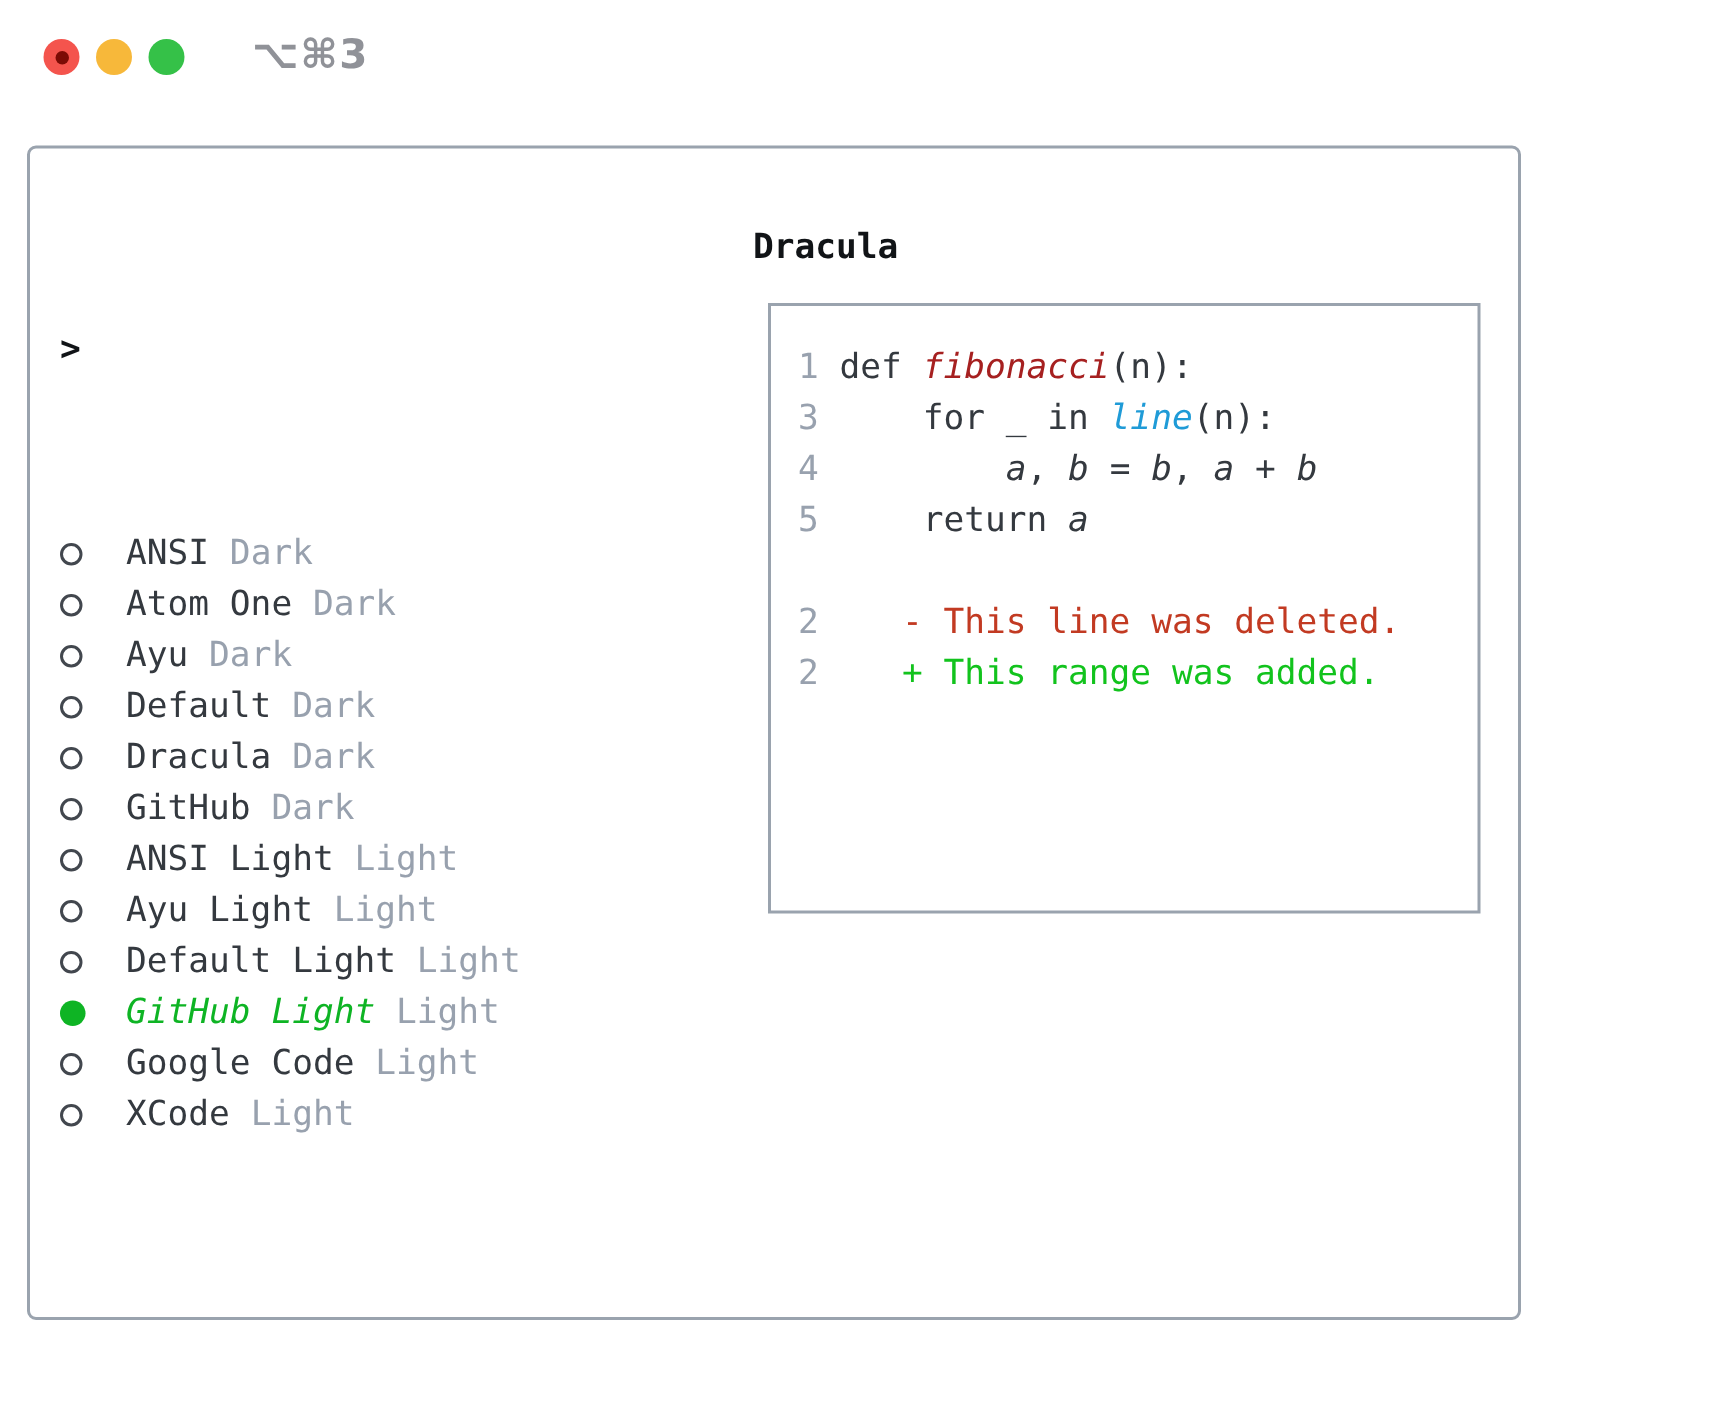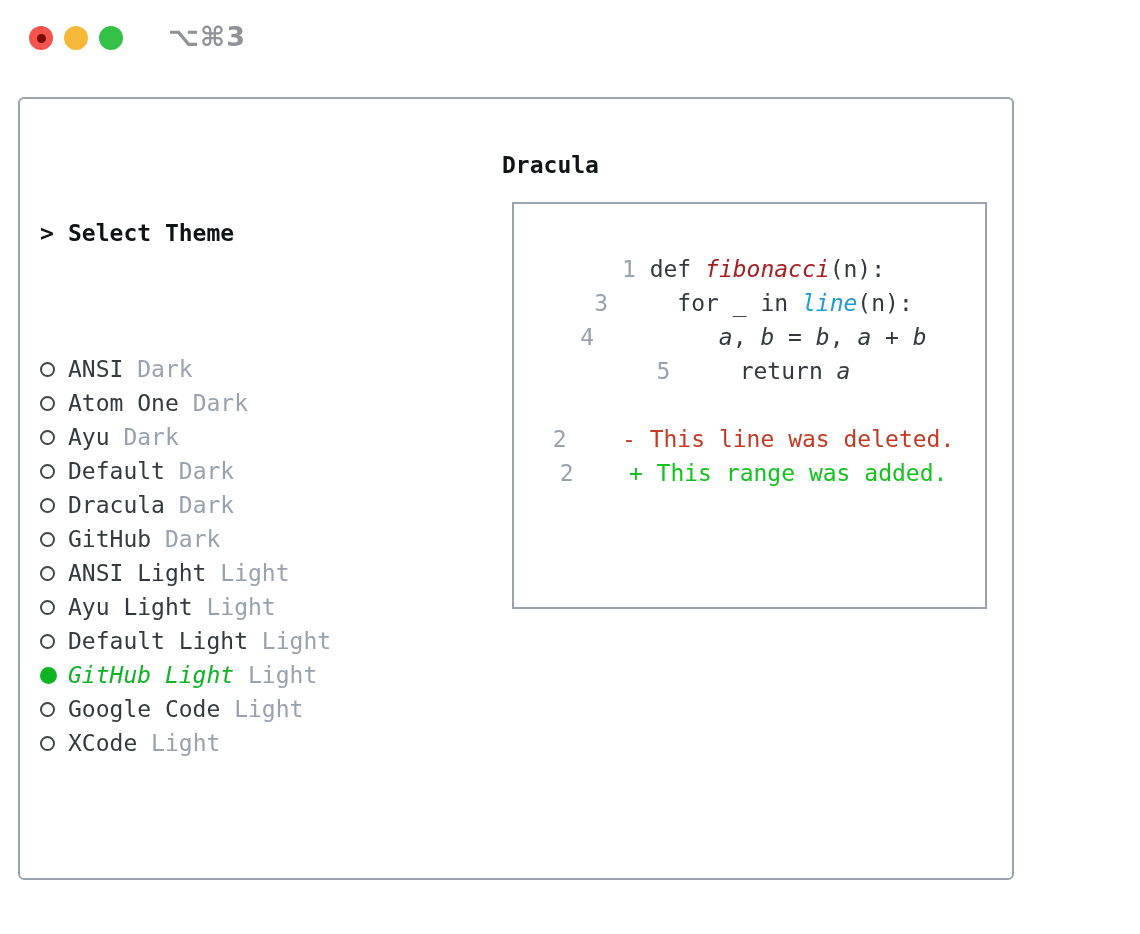--- a/index.html
+++ b/index.html
@@ -54,37 +54,36 @@
   .gt-prefix { color: var(--text-black); font-weight: bold; }
   .circle {
     width: 15px; height: 15px; border-radius: 50%;
     border: 2px solid #42474e; display: inline-block;
   }
   .circle.sel {
     width: 17px; height: 17px; border: none; background: var(--accent-green);
   }
 
   .hdr-label { color: var(--text-black); font-weight: bold; }
-  .theme-name { color: var(--text-dark); }
+  .theme-name { color: var(--text-dark); margin-left: 16px; }
   .theme-name.sel { color: var(--accent-green); font-style: italic; }
   .theme-variant { color: var(--muted-gray); }
 
   
   .preview-title {
     position: absolute; left: 482px; top: 49px;
     font-size: 23px; line-height: 34px; font-weight: bold; color: var(--text-black);
   }
   .preview-box {
     position: absolute; left: 492px; top: 103px;
     width: 475px; height: 407px;
     border: 2px solid var(--panel-border);
     background: #ffffff;
-    padding: 48px 10px 0 18px;
+    padding: 24px 10px 0 18px;
     overflow: hidden;
-    text-align: center;
   }
   .pline { height: 34px; line-height: 34px; font-size: 23px; white-space: pre; }
   .lnum { color: var(--muted-gray); }
 
   .seg-plain    { color: var(--text-dark); }
   .seg-keyword  { color: var(--text-dark); }
   .seg-function { color: var(--function-red); font-style: italic; }
   .seg-variable { color: var(--text-dark); font-style: italic; }
   .seg-number   { color: var(--number-teal); }
   .seg-builtin  { color: var(--builtin-blue); font-style: italic; }
@@ -106,21 +105,21 @@
       <button class="tl-btn tl-min"></button>
       <button class="tl-btn tl-zoom"></button>
     </div>
     <div class="window-title">⌥⌘3</div>
   </div>
 
   <div class="main-panel">
 
     <div class="left-column">
       <div class="row">
-        <span class="pfx gt-prefix">&gt;</span><span class="hdr-label">Select Theme</span>
+        <span class="pfx gt-prefix">&gt;</span>
       </div>
 
       <div id="themes-list"><div class="row"><span class="pfx"><span class="circle"></span></span><span class="theme-name">ANSI</span><span class="theme-variant"> Dark</span></div><div class="row"><span class="pfx"><span class="circle"></span></span><span class="theme-name">Atom One</span><span class="theme-variant"> Dark</span></div><div class="row"><span class="pfx"><span class="circle"></span></span><span class="theme-name">Ayu</span><span class="theme-variant"> Dark</span></div><div class="row"><span class="pfx"><span class="circle"></span></span><span class="theme-name">Default</span><span class="theme-variant"> Dark</span></div><div class="row"><span class="pfx"><span class="circle"></span></span><span class="theme-name">Dracula</span><span class="theme-variant"> Dark</span></div><div class="row"><span class="pfx"><span class="circle"></span></span><span class="theme-name">GitHub</span><span class="theme-variant"> Dark</span></div><div class="row"><span class="pfx"><span class="circle"></span></span><span class="theme-name">ANSI Light</span><span class="theme-variant"> Light</span></div><div class="row"><span class="pfx"><span class="circle"></span></span><span class="theme-name">Ayu Light</span><span class="theme-variant"> Light</span></div><div class="row"><span class="pfx"><span class="circle"></span></span><span class="theme-name">Default Light</span><span class="theme-variant"> Light</span></div><div class="row"><span class="pfx"><span class="circle sel"></span></span><span class="theme-name sel">GitHub Light</span><span class="theme-variant"> Light</span></div><div class="row"><span class="pfx"><span class="circle"></span></span><span class="theme-name">Google Code</span><span class="theme-variant"> Light</span></div><div class="row"><span class="pfx"><span class="circle"></span></span><span class="theme-name">XCode</span><span class="theme-variant"> Light</span></div></div>
 
       <div class="spacer"></div>
 
       
 
       
 

